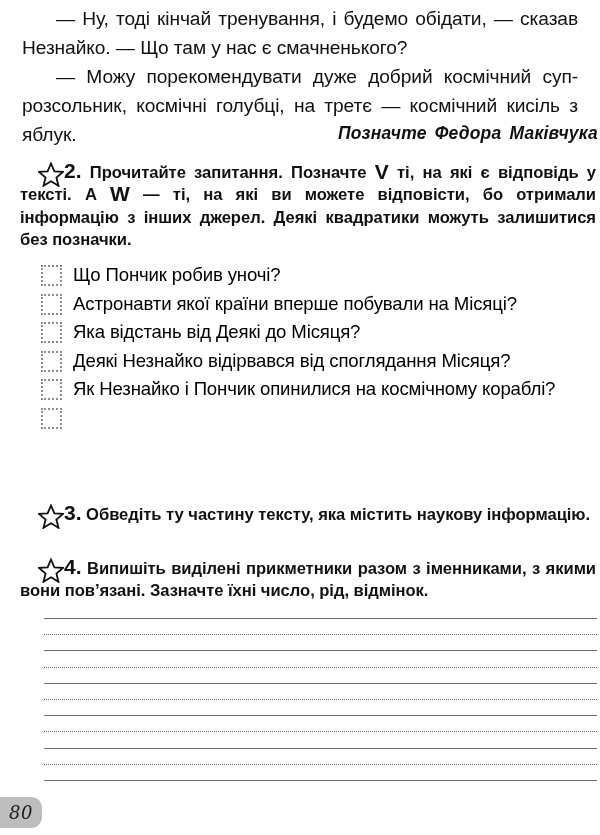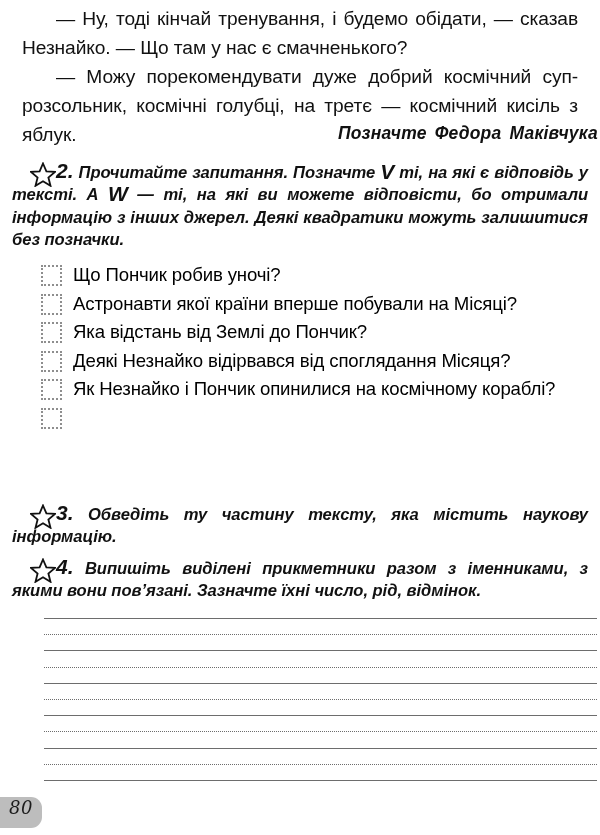--- a/index.html
+++ b/index.html
@@ -59,23 +59,22 @@
     position: absolute;
     width: 26px;
     height: 25px;
     display: block;
   }
   .star svg { display: block; width: 26px; height: 25px; }
 
   
   .task {
     position: absolute;
-    left: 12px;
+    left: 20px;
     width: 576px;
-    font-style: italic;
   }
   .task .body {
     font-size: 16.6px;
     line-height: 22.4px;
     font-weight: bold;
     text-align: justify;
     letter-spacing: -0.05px;
   }
   .task .num {
     font-size: 21px;
@@ -143,21 +142,21 @@
   .pagenum {
     position: absolute;
     left: 0px;
     top: 797px;
     width: 42px;
     height: 31px;
     background: #bdbdbd;
     border-top-right-radius: 11px;
     border-bottom-right-radius: 11px;
     display: flex;
-    align-items: flex-start;
+    align-items: center;
     justify-content: center;
   }
   .pagenum span {
     font-family: "DejaVu Serif", serif;
     font-style: italic;
     font-size: 18px;
     color: #1c1c1c;
     letter-spacing: 0.5px;
   }
 </style>
@@ -197,21 +196,21 @@
     </div>
 
     <div class="qrow">
       <div class="cbox"></div>
       <div class="qtext">Астронавти якої країни вперше  побували на Місяці?</div>
     </div>
 
 
     <div class="qrow">
       <div class="cbox"></div>
-      <div class="qtext">Яка відстань від Землі до Пончик?</div>
+      <div class="qtext">Яка відстань від Деякі до Місяця?</div>
     </div>
 
     <div class="qrow">
       <div class="cbox"></div>
       <div class="qtext">Деякі Незнайко відірвався від споглядання Місяця?</div>
     </div>
 
     <div class="qrow">
       <div class="cbox"></div>
       <div class="qtext">Як Незнайко і Пончик опинилися на космічному кораблі?</div>

